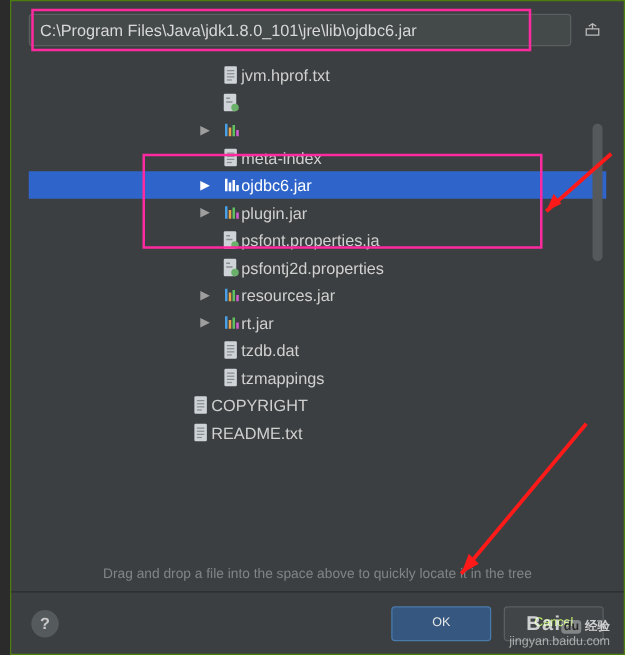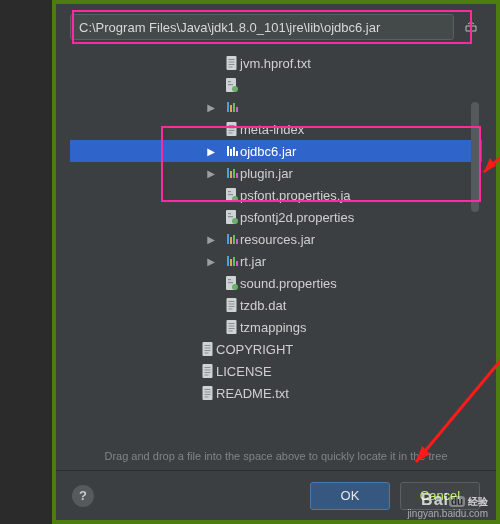--- a/index.html
+++ b/index.html
@@ -3,22 +3,21 @@
 <meta charset="utf-8">
 <style>
   * { box-sizing: border-box; margin: 0; padding: 0; }
   html, body { width: 500px; height: 524px; overflow: hidden; font-family: "Segoe UI", Arial, sans-serif; }
   body { background: #2b2b2b; position: relative; }
 
   .dialog {
     position: absolute;
     left: 8px; top: 0; right: 0; bottom: 0;
     background: #3c3f41;
-    border: 4px solid #4d7c0f;
-    margin-left: 44px;
+    border: 1px solid #4d7c0f;
   }
 
   .path-row {
     display: flex; align-items: center;
     padding: 10px 14px 8px 14px;
     gap: 6px;
   }
   .path-input {
     flex: 1;
     background: #44494a;
@@ -94,21 +93,21 @@
     background: #555a5c;
     color: #c9c9c9;
     font-size: 13px; font-weight: bold;
     display: flex; align-items: center; justify-content: center;
     cursor: pointer;
   }
   .spacer { flex: 1; }
   .btn {
     min-width: 80px; height: 28px;
     display: flex; align-items: center; justify-content: center;
-    font-size: 13px;
+    font-size: 10px;
     border-radius: 3px;
     cursor: pointer;
   }
   .btn-ok { background: #365880; border: 1px solid #4a79ab; color: #e8e8e8; }
   .btn-cancel { background: #414547; border: 1px solid #5a5f61; color: #bef264; }
 
   
   .hl { position: absolute; border: 2px solid #ff2aa0; pointer-events: none; }
   .hl1 { left: 16px; top: 6px; width: 400px; height: 34px; }
   .hl2 { left: 105px; top: 122px; width: 320px; height: 76px; }
@@ -256,31 +255,20 @@
               <path class="bar" d="M6 6h2v7H6z" fill="#e6a54a"></path>
               <path class="bar" d="M9 4h2v9H9z" fill="#5fc05f"></path>
               <path class="bar" d="M12 8h2v5h-2z" fill="#d05fd0"></path>
             </svg>
           </span>
           <span class="label">rt.jar</span>
         </div>
         <div class="row">
           <span class="icon">
             <svg width="16" height="16" viewBox="0 0 16 16">
-              <rect x="2" y="1" width="10" height="14" rx="1" fill="#cdd3d6"></rect>
-              <rect x="4" y="4" width="3" height="1.2" fill="#8a8f91"></rect>
-              <rect x="4" y="7" width="5" height="1.2" fill="#8a8f91"></rect>
-              <circle cx="11" cy="12" r="3" fill="#6ab06a"></circle>
-            </svg>
-          </span>
-          <span class="label">sound.properties</span>
-        </div>
-        <div class="row">
-          <span class="icon">
-            <svg width="16" height="16" viewBox="0 0 16 16">
               <rect x="2.5" y="1" width="10" height="14" rx="1" fill="#cdd3d6"></rect>
               <rect x="4.5" y="4" width="6" height="1" fill="#8a8f91"></rect>
               <rect x="4.5" y="6.5" width="6" height="1" fill="#8a8f91"></rect>
               <rect x="4.5" y="9" width="6" height="1" fill="#8a8f91"></rect>
               <rect x="4.5" y="11.5" width="4" height="1" fill="#8a8f91"></rect>
             </svg>
           </span>
           <span class="label">tzdb.dat</span>
         </div>
         <div class="row">
@@ -299,32 +287,20 @@
           <span class="icon">
             <svg width="16" height="16" viewBox="0 0 16 16">
               <rect x="2.5" y="1" width="10" height="14" rx="1" fill="#cdd3d6"></rect>
               <rect x="4.5" y="4" width="6" height="1" fill="#8a8f91"></rect>
               <rect x="4.5" y="6.5" width="6" height="1" fill="#8a8f91"></rect>
               <rect x="4.5" y="9" width="6" height="1" fill="#8a8f91"></rect>
               <rect x="4.5" y="11.5" width="4" height="1" fill="#8a8f91"></rect>
             </svg>
           </span>
           <span class="label">COPYRIGHT</span>
-        </div>
-        <div class="row" style="padding-left: 130px;">
-          <span class="icon">
-            <svg width="16" height="16" viewBox="0 0 16 16">
-              <rect x="2.5" y="1" width="10" height="14" rx="1" fill="#cdd3d6"></rect>
-              <rect x="4.5" y="4" width="6" height="1" fill="#8a8f91"></rect>
-              <rect x="4.5" y="6.5" width="6" height="1" fill="#8a8f91"></rect>
-              <rect x="4.5" y="9" width="6" height="1" fill="#8a8f91"></rect>
-              <rect x="4.5" y="11.5" width="4" height="1" fill="#8a8f91"></rect>
-            </svg>
-          </span>
-          <span class="label">LICENSE</span>
         </div>
         <div class="row" style="padding-left: 130px;">
           <span class="icon">
             <svg width="16" height="16" viewBox="0 0 16 16">
               <rect x="2.5" y="1" width="10" height="14" rx="1" fill="#cdd3d6"></rect>
               <rect x="4.5" y="4" width="6" height="1" fill="#8a8f91"></rect>
               <rect x="4.5" y="6.5" width="6" height="1" fill="#8a8f91"></rect>
               <rect x="4.5" y="9" width="6" height="1" fill="#8a8f91"></rect>
               <rect x="4.5" y="11.5" width="4" height="1" fill="#8a8f91"></rect>
             </svg>

